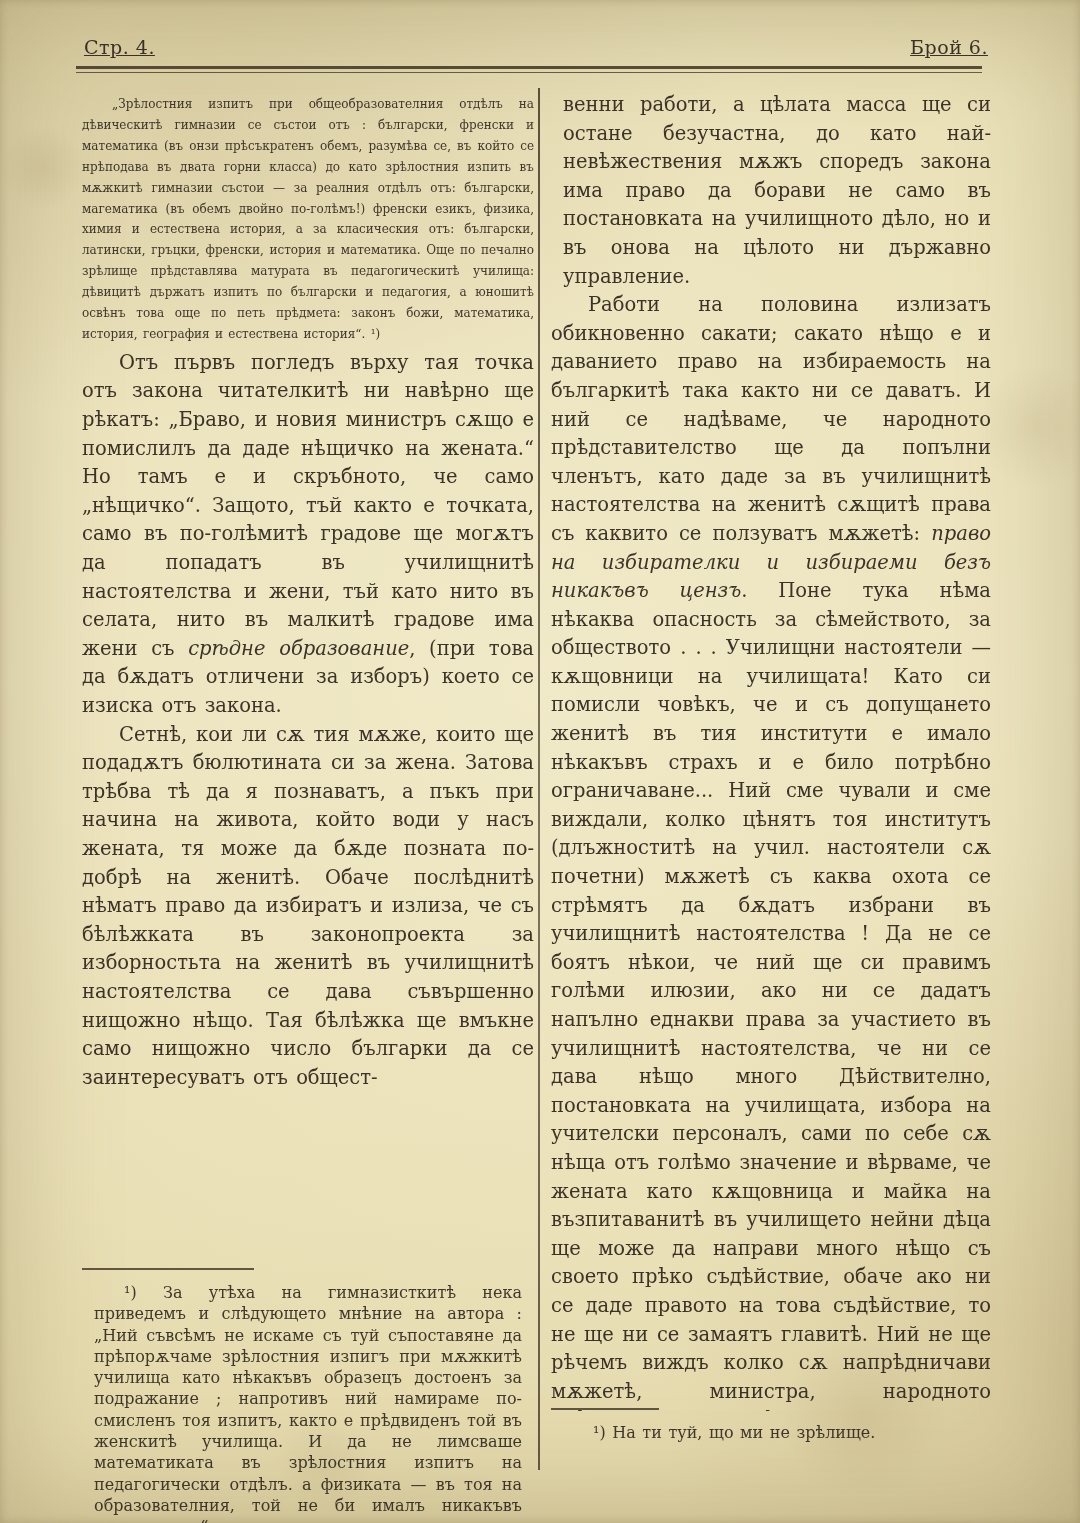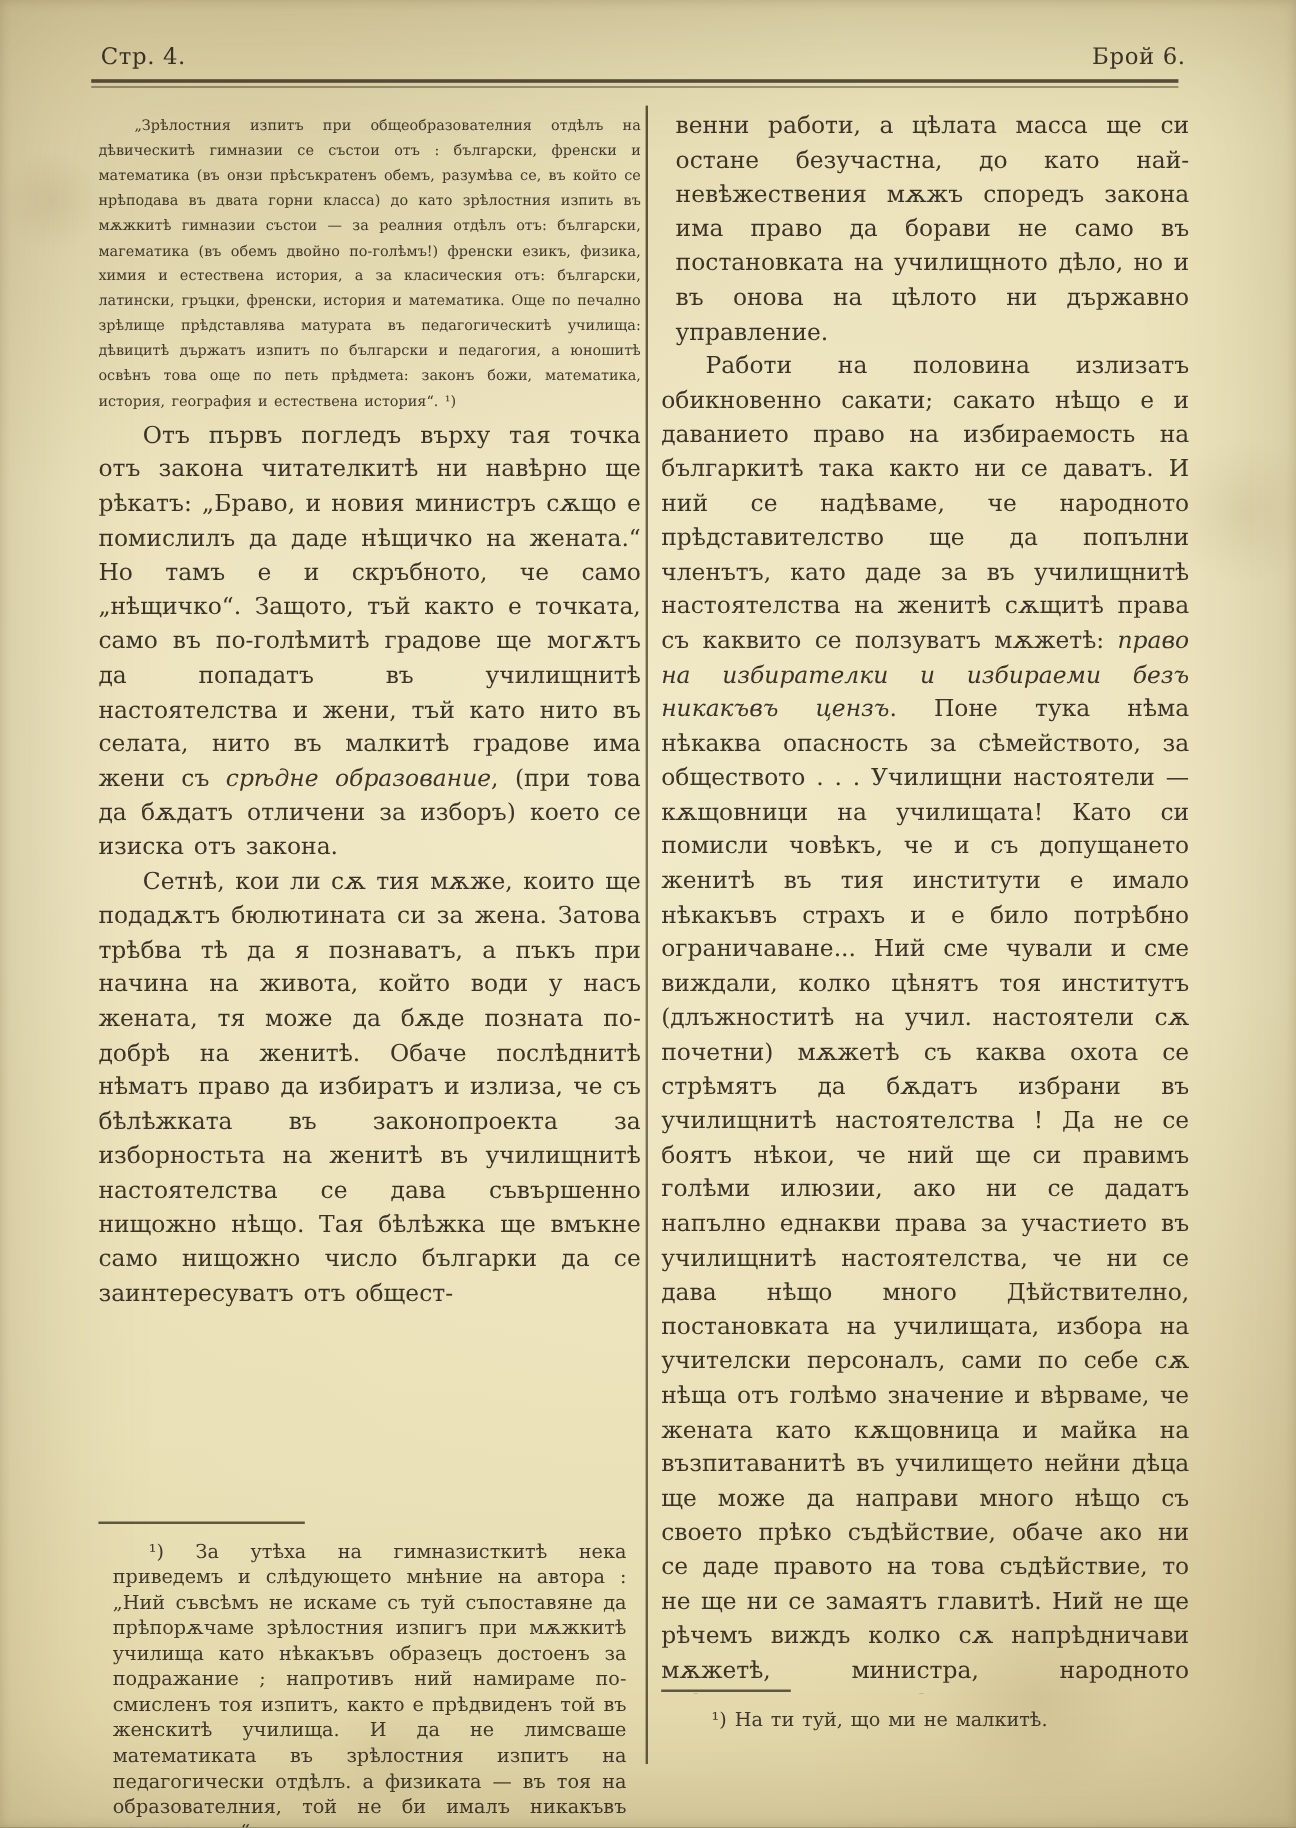--- a/index.html
+++ b/index.html
@@ -22,21 +22,21 @@
       inset 0 0 120px rgba(105,85,45,0.30),
       inset 0 0 10px rgba(80,62,30,0.22);
     background:
       radial-gradient(circle 60px at 4% 11%, rgba(120,95,50,0.10), rgba(0,0,0,0) 70%),
       radial-gradient(circle 90px at 96% 28%, rgba(125,100,55,0.10), rgba(0,0,0,0) 70%),
       radial-gradient(circle 120px at 80% 93%, rgba(130,105,60,0.12), rgba(0,0,0,0) 70%),
       radial-gradient(circle 70px at 30% 96%, rgba(120,95,50,0.08), rgba(0,0,0,0) 70%);
   }
   .masthead{
     position:absolute;left:84px;right:92px;top:36px;height:30px;
-    display:flex;justify-content:space-between;align-items:baseline;
+    display:flex;justify-content:space-between;align-items:baseline;text-decoration:underline;
   }
   .masthead .pg, .masthead .issue{font-size:19px;letter-spacing:0.5px;}
   .masthead .title{
     margin:0;font-size:23px;font-weight:bold;letter-spacing:10px;word-spacing:20px;
     color:rgba(42,34,25,0.95);
   }
   .head-rule{
     position:absolute;left:76px;top:66px;width:906px;height:3px;
     border-top:3px solid rgba(62,52,36,0.85);
     border-bottom:1px solid rgba(62,52,36,0.75);
@@ -95,15 +95,15 @@
       <p class="para"><span>Работи на половина излизатъ обикновенно сакати; сакато нѣщо е и даванието право на избираемость на българкитѣ така както ни се даватъ. И ний се надѣваме, че народното прѣдставителство ще да попълни членътъ, като даде за въ училищнитѣ настоятелства на женитѣ сѫщитѣ права съ каквито се ползуватъ мѫжетѣ: </span><span class="it">право на избирателки и избираеми безъ никакъвъ цензъ</span><span>. Поне тука нѣма нѣкаква опасность за сѣмейството, за обществото . . . Училищни настоятели — кѫщовници на училищата! Като си помисли човѣкъ, че и съ допущането женитѣ въ тия институти е имало нѣкакъвъ страхъ и е било потрѣбно ограничаване... Ний сме чували и сме виждали, колко цѣнятъ тоя институтъ (длъжноститѣ на учил. настоятели сѫ почетни) мѫжетѣ съ каква охота се стрѣмятъ да бѫдатъ избрани въ училищнитѣ настоятелства ! Да не се боятъ нѣкои, че ний ще си правимъ голѣми илюзии, ако ни се дадатъ напълно еднакви права за участието въ училищнитѣ настоятелства, че ни се дава нѣщо много  Дѣйствително, постановката на училищата, избора на учителски персоналъ, сами по себе сѫ нѣща отъ голѣмо значение и вѣрваме, че жената като кѫщовница и майка на възпитаванитѣ въ училището нейни дѣца ще може да направи много нѣщо съ своето прѣко съдѣйствие, обаче ако ни се даде правото на това съдѣйствие, то не ще ни се замаятъ главитѣ. Ний не ще рѣчемъ виждъ колко сѫ напрѣдничави мѫжетѣ, министра, народното прѣдставителство, тѣ ни даватъ „права!“ Не, ний знаемъ, че само въ много малко области тия права ще ни се дадатъ относително по-лесно, а именно въ ония, гдѣто може да се приложи малоруското изрѣчение: „Не тоби Боже, що міні не гоже“. ¹)</span></p>
     </section>
 
   <div class="footnote-block fn-left">
     <div class="fn-rule"></div>
     <p class="footnote">¹) За утѣха на гимназисткитѣ нека приведемъ и слѣдующето мнѣние на автора : „Ний съвсѣмъ не искаме съ туй съпоставяне да прѣпорѫчаме зрѣлостния изпигъ при мѫжкитѣ училища като нѣкакъвъ образецъ достоенъ за подражание ; напротивъ ний намираме по-смисленъ тоя изпитъ, както е прѣдвиденъ той въ женскитѣ училища. И да не лимсваше математиката въ зрѣлостния изпитъ на педагогически отдѣлъ. а физиката — въ тоя на образователния, той не би ималъ никакъвъ недостатъкъ“.</p>
   </div>
 
   <div class="footnote-block fn-right">
     <div class="fn-rule"></div>
-    <p class="footnote">¹) На ти туй, що ми не малкитѣ.</p>
+    <p class="footnote">¹) На ти туй, що ми не зрѣлище.</p>
   </div>
 </div>
 
 </body></html>

